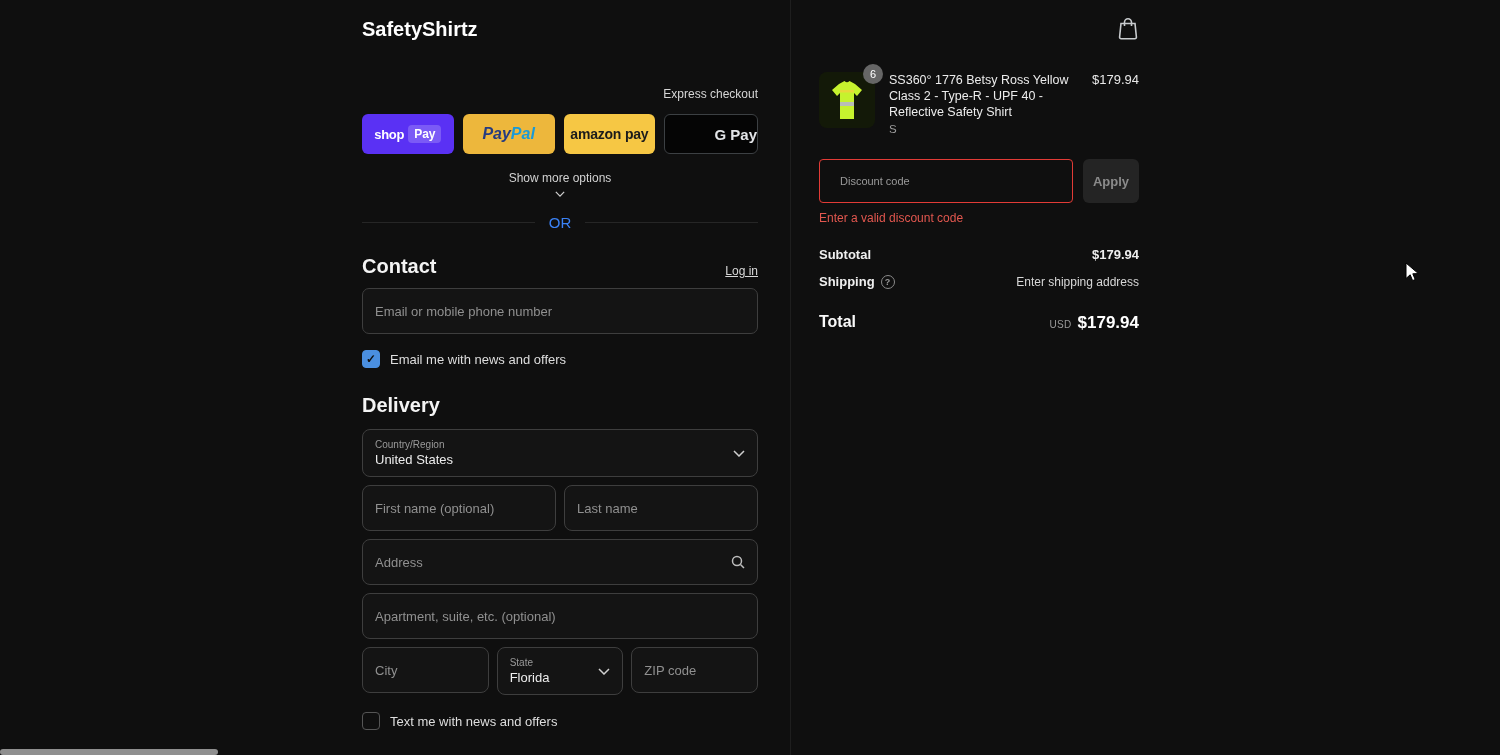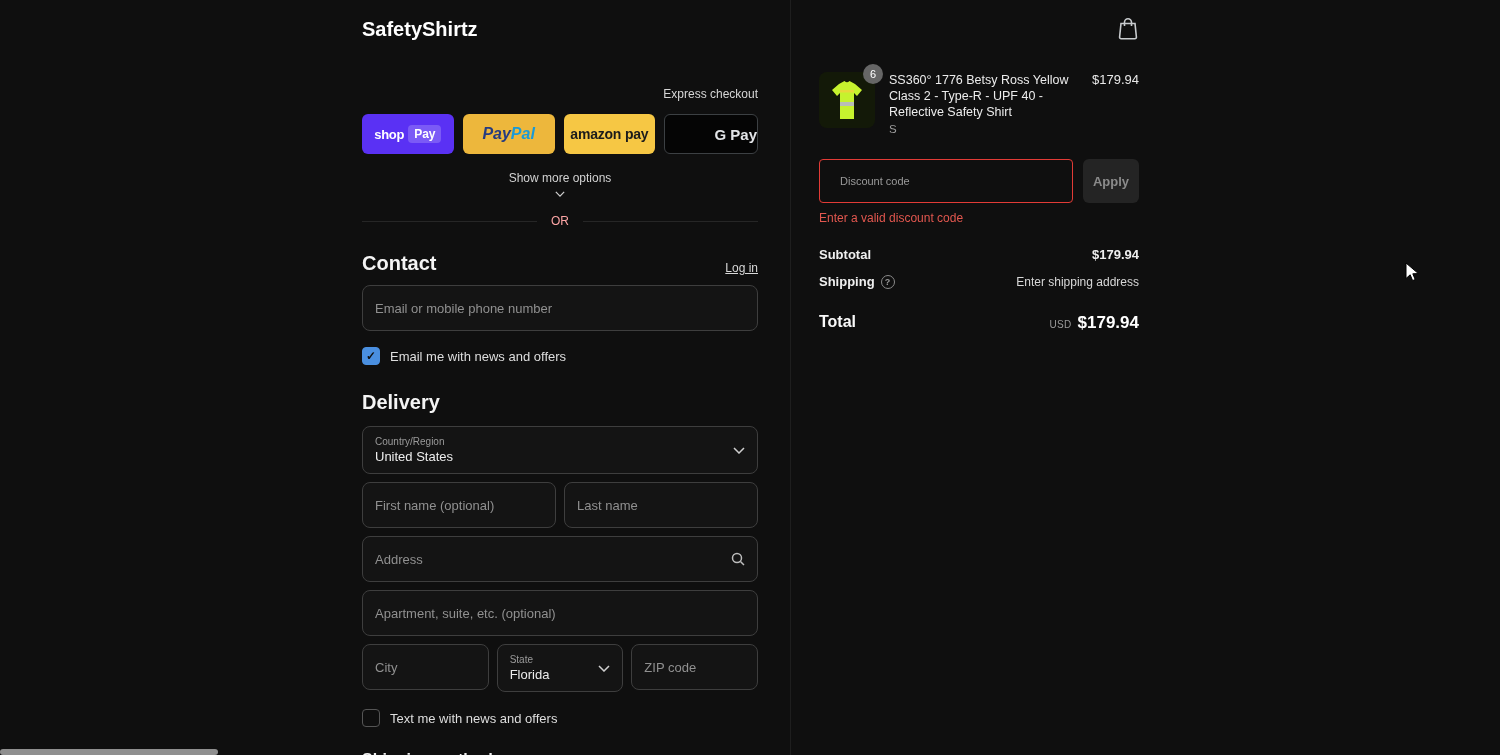--- a/index.html
+++ b/index.html
@@ -23,28 +23,28 @@
   .paypal{background:#edb73c;}
   .pp1{color:#253b80;font-weight:700;font-style:italic;font-size:16px;}
   .pp2{color:#1a9ad7;font-weight:700;font-style:italic;font-size:16px;}
   .amazon{background:#f6c744;}
   .amz{color:#1b1b1b;font-weight:700;font-size:14px;letter-spacing:-0.2px;}
   .gpay{background:#050505;border:1px solid #3c4043;justify-content:flex-end;}
   .gp{color:#e3e5e8;font-weight:600;font-size:15px;}
   .show-more{display:flex;justify-content:center;align-items:center;gap:6px;margin-top:17px;font-size:12px;color:#d2d2d2;cursor:pointer;flex-direction:column;}
   .or-divider{display:flex;align-items:center;gap:14px;margin-top:17px;}
   .or-divider .line{flex:1;height:1px;background:#262626;}
-  .or-text{font-size:12px;color:#fca5a5;}
+  .or-text{font-size:15px;color:#3b82f6;}
   .section-head{display:flex;justify-content:space-between;align-items:flex-end;margin-top:24px;}
   .h-big{font-size:20px;font-weight:700;color:#f4f4f4;margin:0;}
   .h-mid{font-size:16px;font-weight:700;color:#f2f2f2;margin:24px 0 0 0;}
   .login{font-size:12px;color:#d8d8d8;text-decoration:underline;cursor:pointer;}
   .field{box-sizing:border-box;width:100%;height:46px;background:#141414;border:1px solid #3e3e3e;border-radius:8px;color:#eaeaea;font-size:13px;padding:0 12px;font-family:inherit;outline:none;}
   .field::placeholder{color:#909090;}
-  .mt8{margin-top:8px;}.mt10{margin-top:10px;}.mt12{margin-top:12px;}.mt16{margin-top:16px;}.mt17{margin-top:17px;}.mt26{margin-top:26px;}
+  .mt8{margin-top:8px;}.mt10{margin-top:10px;border-radius:7px;}.mt12{margin-top:12px;}.mt16{margin-top:16px;}.mt17{margin-top:17px;}.mt26{margin-top:26px;}
   .row{display:flex;gap:8px;}
   .row > *{flex:1;min-width:0;}
   .select{display:flex;align-items:center;justify-content:space-between;height:48px;padding:0 12px;background:#141414;border:1px solid #3e3e3e;border-radius:8px;cursor:pointer;box-sizing:border-box;}
   .sel-label{font-size:10px;color:#9a9a9a;}
   .sel-value{font-size:13px;color:#ededed;margin-top:2px;}
   .addr-wrap{position:relative;}
   .addr-wrap .field{padding-right:26px;width:100%;}
   .addr-icon{position:absolute;right:12px;top:50%;transform:translateY(-50%);display:flex;}
   .check-row{display:flex;align-items:center;gap:10px;cursor:pointer;}
   .checkbox{width:18px;height:18px;border-radius:4px;border:1px solid #555;box-sizing:border-box;display:flex;align-items:center;justify-content:center;background:transparent;flex:0 0 18px;cursor:pointer;}

